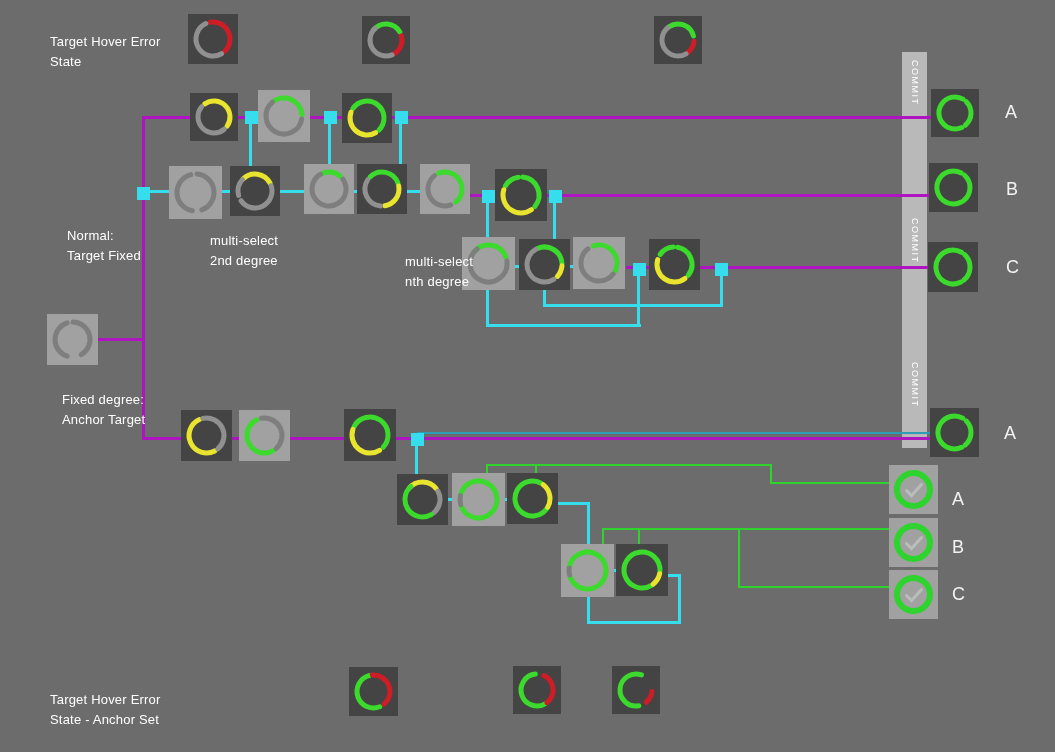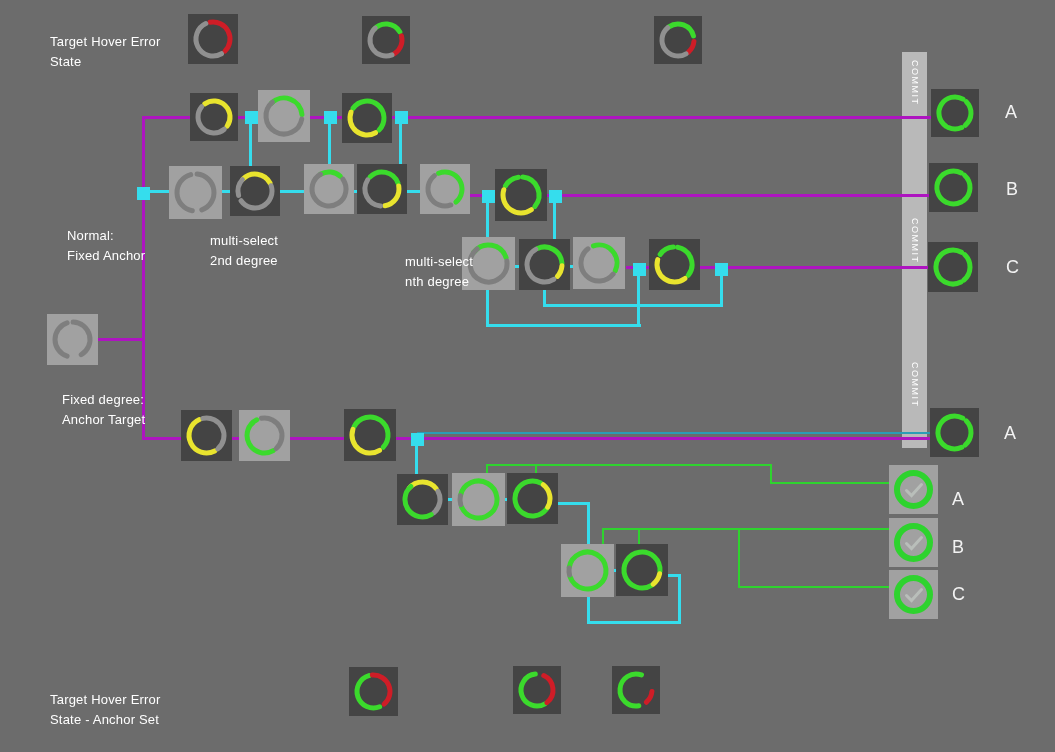--- a/index.html
+++ b/index.html
@@ -293,21 +293,21 @@
     </div>
     <div class="dial" style="left: 612px; top: 666px; width: 48px; height: 48px; background: rgb(68, 68, 68);">
       <svg width="48" height="48">
         <path d="M 26.78 39.76 A 16 16 0 1 1 29.47 8.96" fill="none" stroke="#3bda2c" stroke-width="5" stroke-linecap="round"></path>
         <path d="M 39.94 25.39 A 16 16 0 0 1 34.28 36.26" fill="none" stroke="#cf1d27" stroke-width="5" stroke-linecap="round"></path>
       </svg>
     </div>
     <div class="lbl" style="left: 50px; top: 32px;">Target Hover Error
 State</div>
     <div class="lbl" style="left: 67px; top: 226px;">Normal:
-Fixed Anchor</div>
+Target Fixed</div>
     <div class="lbl" style="left: 210px; top: 231px;">multi-select
 2nd degree</div>
     <div class="lbl" style="left: 405px; top: 252px;">multi-select
 nth degree</div>
     <div class="lbl" style="left: 62px; top: 390px;">Fixed degree:
 Anchor Target</div>
     <div class="lbl" style="left: 50px; top: 690px;">Target Hover Error
 State - Anchor Set</div>
     <div class="letter" style="left: 1005px; top: 102px;">A</div>
     <div class="letter" style="left: 1006px; top: 179px;">B</div>

